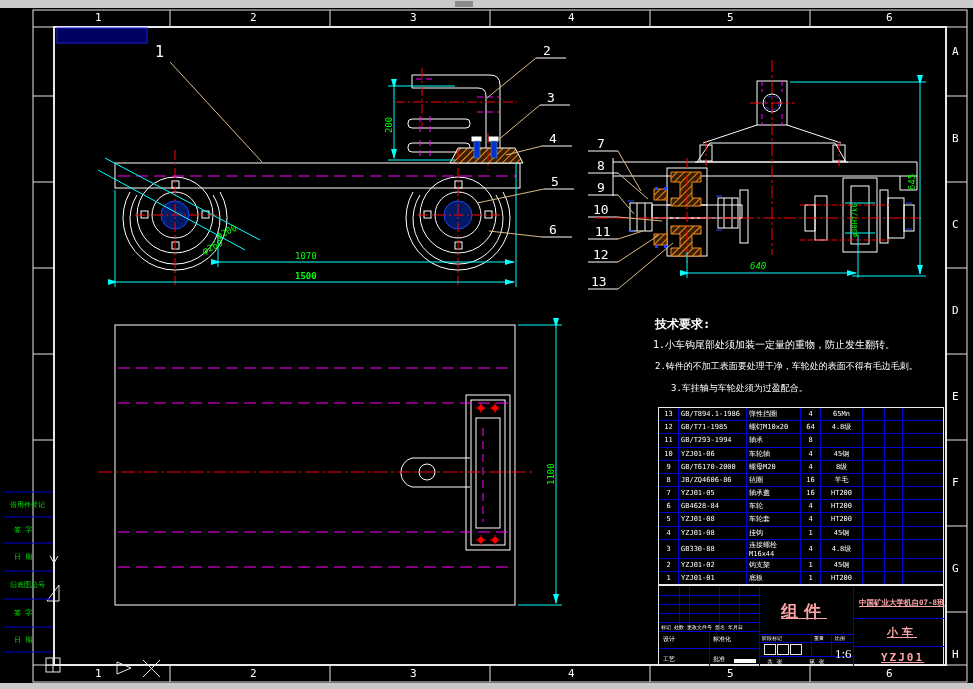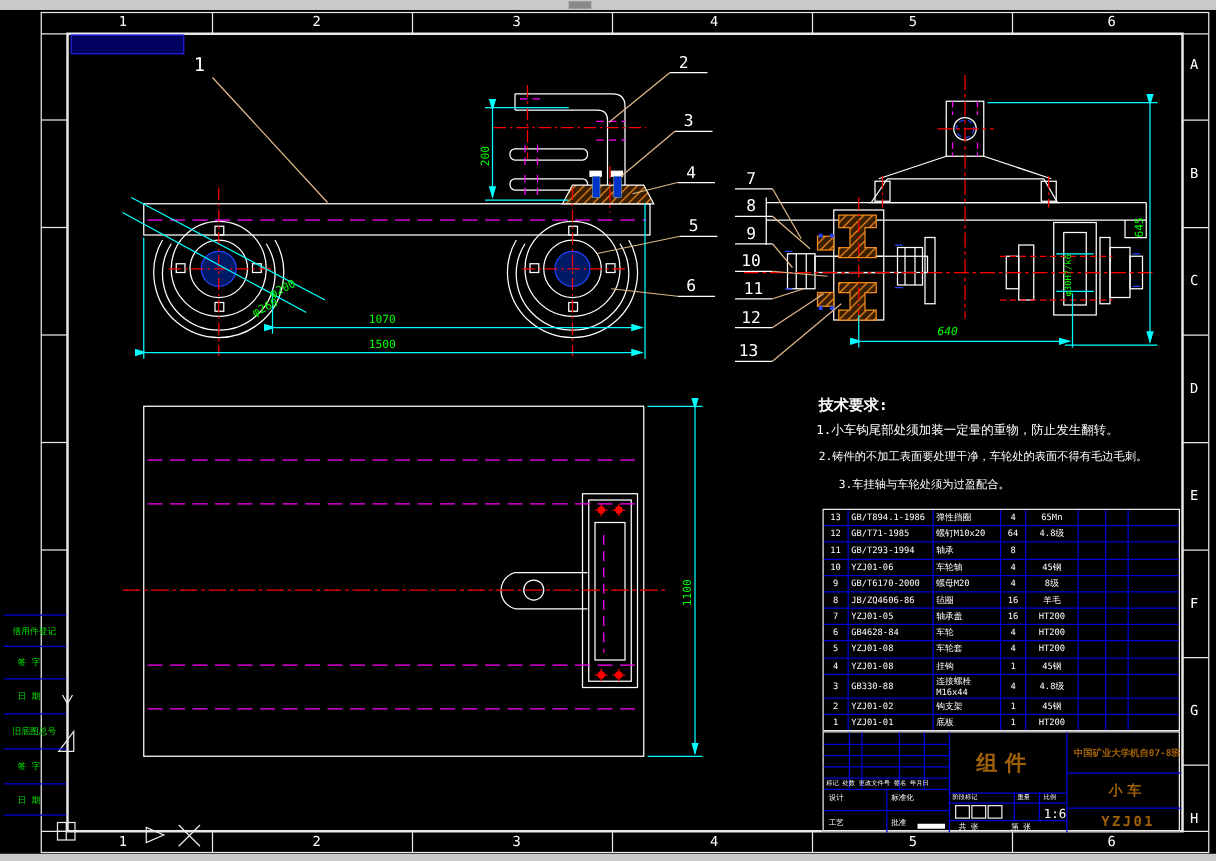--- a/index.html
+++ b/index.html
@@ -2,21 +2,21 @@
 <html><head>
 <meta charset="utf-8">
 <style>
   html,body{margin:0;padding:0;background:#000;}
   #stage{position:relative;width:973px;height:689px;background:#000;overflow:hidden;
          font-family:"DejaVu Sans Mono","Liberation Mono",monospace;}
   #stage svg{position:absolute;left:0;top:0;}
   .t{position:absolute;white-space:nowrap;line-height:1;}
   .w{color:#ffffff;}
   .g{color:#00ff00;font-size:9px;}
-  .bl{color:#a16207;}
+  .bl{color:#fca5a5;text-decoration:underline;}
   .co{color:#ffffff;font-size:13px;}
   .co1{color:#ffffff;font-size:15px;}
   .rot{transform:rotate(-90deg);transform-origin:left top;}
   .diag{transform:rotate(-26deg);transform-origin:left top;}
   .graystrip{position:absolute;left:0;width:973px;background:#c9c9c9;}
   
   #bom{position:absolute;left:658px;top:407px;width:286px;height:178px;
        display:flex;flex-direction:column;border:1px solid #e8e8e8;box-sizing:border-box;background:#000;}
   .bom-row{flex:1;display:flex;border-bottom:1px solid #0000d8;}
   .bom-row:last-child{border-bottom:none;}
@@ -305,21 +305,21 @@
   <span class="t co" style="left:597px;top:137px;">7</span>
   <span class="t co" style="left:597px;top:159px;">8</span>
   <span class="t co" style="left:597px;top:181px;">9</span>
   <span class="t co" style="left:593px;top:203px;">10</span>
   <span class="t co" style="left:595px;top:225px;">11</span>
   <span class="t co" style="left:593px;top:248px;">12</span>
   <span class="t co" style="left:591px;top:275px;">13</span>
 
   <span class="t g rot" style="left:385px;top:133px;">200</span>
   <span class="t g" style="left:295px;top:252px;">1070</span>
-  <span class="t g" style="left:295px;top:272px;">1500</span>
+  <span class="t g" style="left:295px;top:272px;font-weight:bold;">1500</span>
   <span class="t g diag" style="left:215px;top:233px;">φ200</span>
   <span class="t g diag" style="left:201px;top:248px;">φ260</span>
   <span class="t g rot" style="left:547px;top:485px;">1100</span>
   <span class="t g" style="left:750px;top:262px;font-style:italic;">640</span>
   <span class="t g rot" style="left:908px;top:190px;">645</span>
   <span class="t g rot" style="left:852px;top:237px;font-size:7px;">φ30H7/k6</span>
 
   <div class="t w" style="left:655px;top:318px;font-size:12px;font-weight:bold;">技术要求:</div>
   <div class="t w" style="left:653px;top:340px;font-size:10px;">1.小车钩尾部处须加装一定量的重物，防止发生翻转。</div>
   <div class="t w" style="left:655px;top:362px;font-size:9px;">2.铸件的不加工表面要处理干净，车轮处的表面不得有毛边毛刺。</div>
@@ -490,21 +490,21 @@
     <div style="position:absolute;left:75px;top:73px;width:22px;height:4px;background:#fff;"></div>
 
     <div class="tb-txt" style="left:2px;top:39px;font-size:5px;">标记 处数 更改文件号 签名 年月日</div>
     <div class="tb-txt" style="left:4px;top:50px;font-size:6px;">设计</div>
     <div class="tb-txt" style="left:54px;top:50px;font-size:6px;">标准化</div>
     <div class="tb-txt" style="left:4px;top:70px;font-size:6px;">工艺</div>
     <div class="tb-txt" style="left:54px;top:70px;font-size:6px;">批准</div>
     <div class="tb-txt" style="left:103px;top:50px;font-size:5px;">阶段标记</div>
     <div class="tb-txt" style="left:155px;top:50px;font-size:5px;">重量</div>
     <div class="tb-txt" style="left:176px;top:50px;font-size:5px;">比例</div>
-    <div class="tb-txt" style="left:176px;top:61px;font-size:10px;">1:6</div>
+    <div class="tb-txt" style="left:176px;top:61px;font-size:13px;font-family:Liberation Serif, serif;">1:6</div>
     <div class="tb-txt" style="left:108px;top:73px;font-size:6px;">共 张</div>
     <div class="tb-txt" style="left:150px;top:73px;font-size:6px;">第 张</div>
     <div class="t bl" style="left:122px;top:17px;font-size:17px;font-weight:bold;letter-spacing:6px;">组件</div>
     <div class="t bl" style="left:200px;top:13px;font-size:7.5px;font-weight:bold;">中国矿业大学机自07-8班</div>
     <div class="t bl" style="left:228px;top:41px;font-size:11px;font-weight:bold;letter-spacing:4px;">小车</div>
     <div class="t bl" style="left:222px;top:66px;font-size:11px;font-weight:bold;letter-spacing:2px;">YZJ01</div>
   </div>
 
 </div>
 

